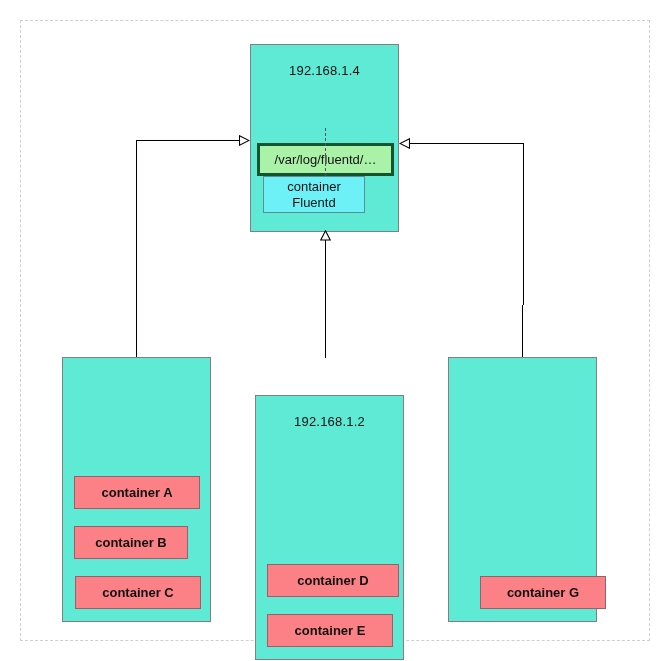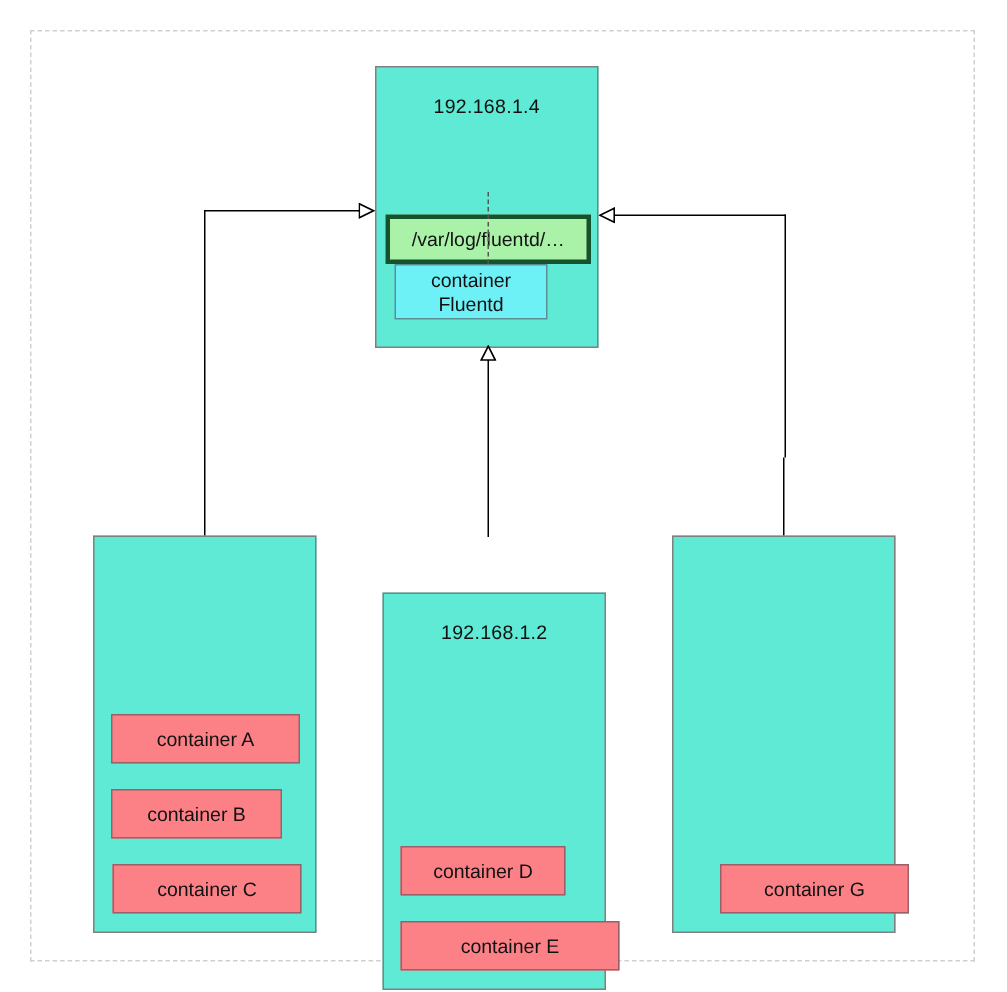--- a/index.html
+++ b/index.html
@@ -63,20 +63,21 @@
     border: 3px solid #14532d;
     margin-top: 48px;
   }
   .block-cyan {
     background: #6ef0f7;
     border: 1px solid #5a8e94;
   }
   .block-red {
     background: #fc8187;
     border: 1px solid #9b6067;
+    font-weight: bold;
   }
   
   .seg {
     position: absolute;
     background: #000000;
   }
   .seg-v { width: 1px; }
   .seg-h { height: 1px; }
   .seg-dash-v {
     position: absolute;
@@ -135,22 +136,22 @@
   <div class="host-box" style="left:62px; top:357px; width:149px; height:265px;">
 
     <div class="block block-red" style="left:11px; top:118px; width:126px; height:33px;">container A</div>
     <div class="block block-red" style="left:11px; top:168px; width:114px; height:33px;">container B</div>
     <div class="block block-red" style="left:12px; top:218px; width:126px; height:33px;">container C</div>
   </div>
 
   <div class="host-box" style="left:255px; top:357px; width:149px; height:265px;margin-top:38px;">
     <div class="host-title" style="top:18px;">192.168.1.2</div>
 
-    <div class="block block-red" style="left:11px; top:168px; width:110px; height:33px;">container D</div>
-    <div class="block block-red" style="left:11px; top:218px; width:146px; height:33px;">container E</div>
+    <div class="block block-red" style="left:11px; top:168px; width:132px; height:33px;">container D</div>
+    <div class="block block-red" style="left:11px; top:218px; width:126px; height:33px;">container E</div>
   </div>
 
   <div class="host-box" style="left:448px; top:357px; width:149px; height:265px;">
 
     <div class="block block-red" style="left:11px; top:218px; width:126px; height:33px;margin-left:20px;">container G</div>
   </div>
 
 </div>
 
 </body></html>

